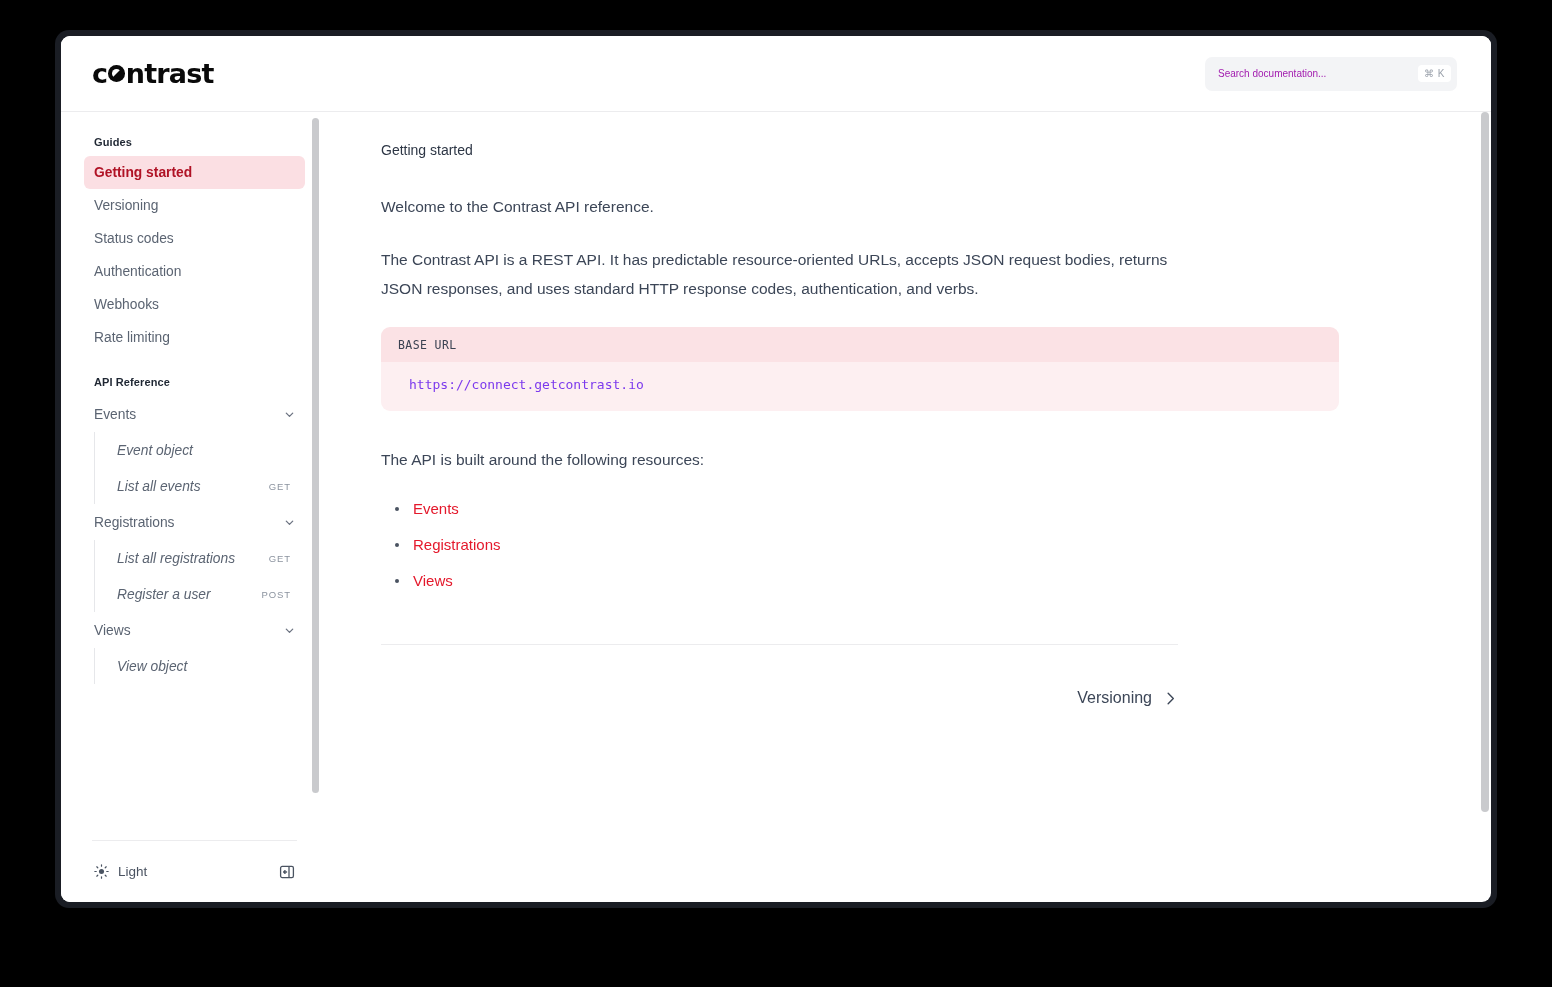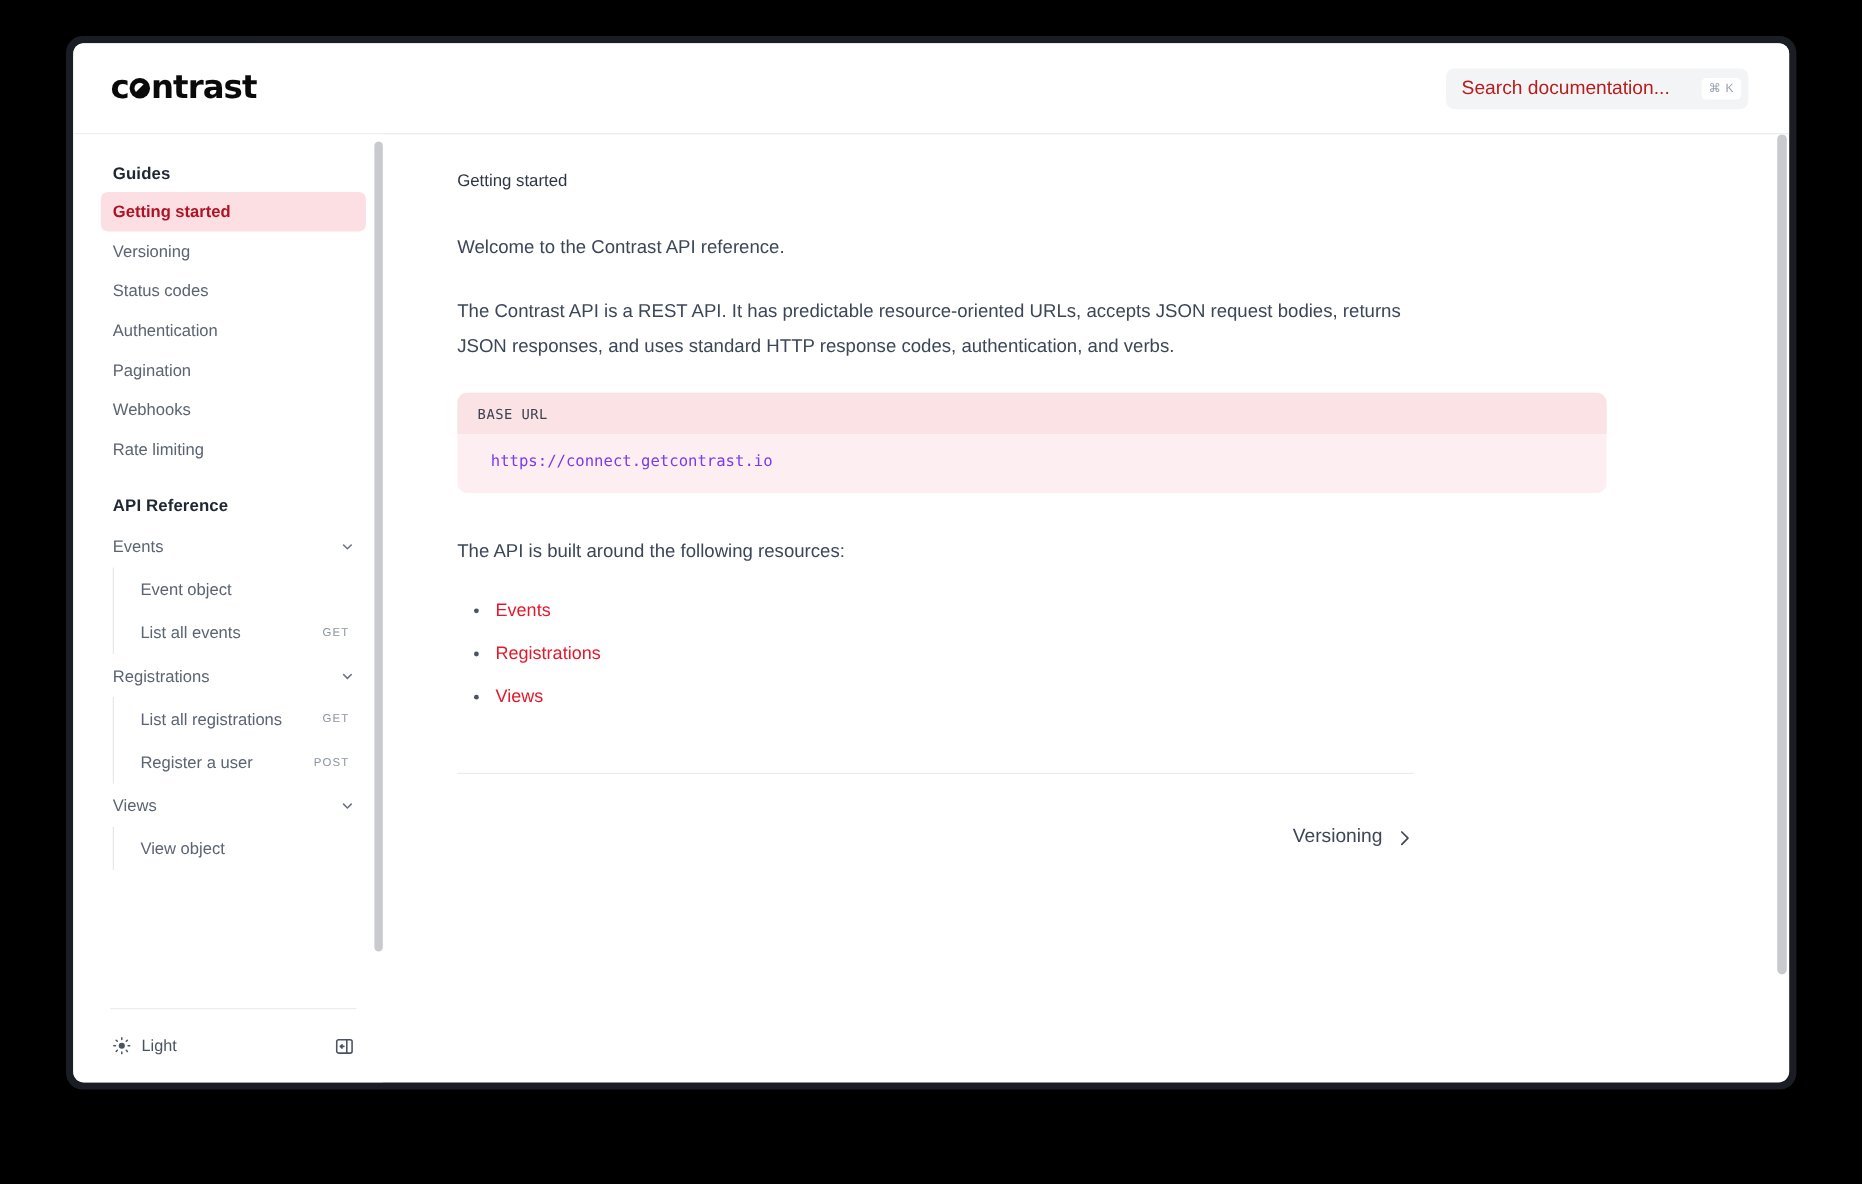--- a/index.html
+++ b/index.html
@@ -74,22 +74,22 @@
     margin-left: auto;
     width: 252px; height: 34px;
     background: #f3f4f6;
     border-radius: 7px;
     display: flex;
     align-items: center;
     padding: 0 6px 0 13px;
     cursor: text;
   }
   .search-box .placeholder {
-    font-size: 16px;
-    color: #b91c1c;
+    font-size: 10px;
+    color: #a21caf;
     flex: 1;
     white-space: nowrap;
   }
   .kbd {
     font-size: 10px;
     color: #9aa1ab;
     background: #ffffff;
     border-radius: 4px;
     padding: 3px 6px;
     letter-spacing: 0.5px;
@@ -113,21 +113,21 @@
   }
   .sidebar-inner {
     padding: 0 22px 0 31px;
     height: 100%;
     display: flex;
     flex-direction: column;
   }
   .nav-scroll { flex: 1; }
 
   .section-title {
-    font-size: 14px;
+    font-size: 11px;
     font-weight: 700;
     color: #1f2733;
     margin: 0 0 8px 2px;
     letter-spacing: 0.1px;
   }
   .section-title.second { margin-top: 22px; }
 
   .nav-item {
     display: flex;
     align-items: center;
@@ -173,21 +173,21 @@
     display: flex;
     align-items: center;
     height: 36px;
     padding-left: 22px;
     padding-right: 6px;
     font-size: 13.8px;
     color: #5b6472;
     cursor: pointer;
     white-space: nowrap;
   }
-  .sub-item .label { flex: 1; }
+  .sub-item .label { flex: 1; font-style: italic; }
   .method {
     font-size: 9.5px;
     letter-spacing: 0.9px;
     color: #8b939f;
     font-weight: 400;
     text-align: center;
   }
 
   .sidebar-footer {
     border-top: 1px solid #ececee;
@@ -362,23 +362,20 @@
               <span>Getting started</span>
             </div>
             <div class="nav-item">
               <span>Versioning</span>
             </div>
             <div class="nav-item">
               <span>Status codes</span>
             </div>
             <div class="nav-item">
               <span>Authentication</span>
-            </div>
-            <div class="nav-item">
-              <span>Pagination</span>
             </div>
             <div class="nav-item">
               <span>Webhooks</span>
             </div>
             <div class="nav-item">
               <span>Rate limiting</span>
             </div>
 
             <div class="section-title second">API Reference</div>
 

